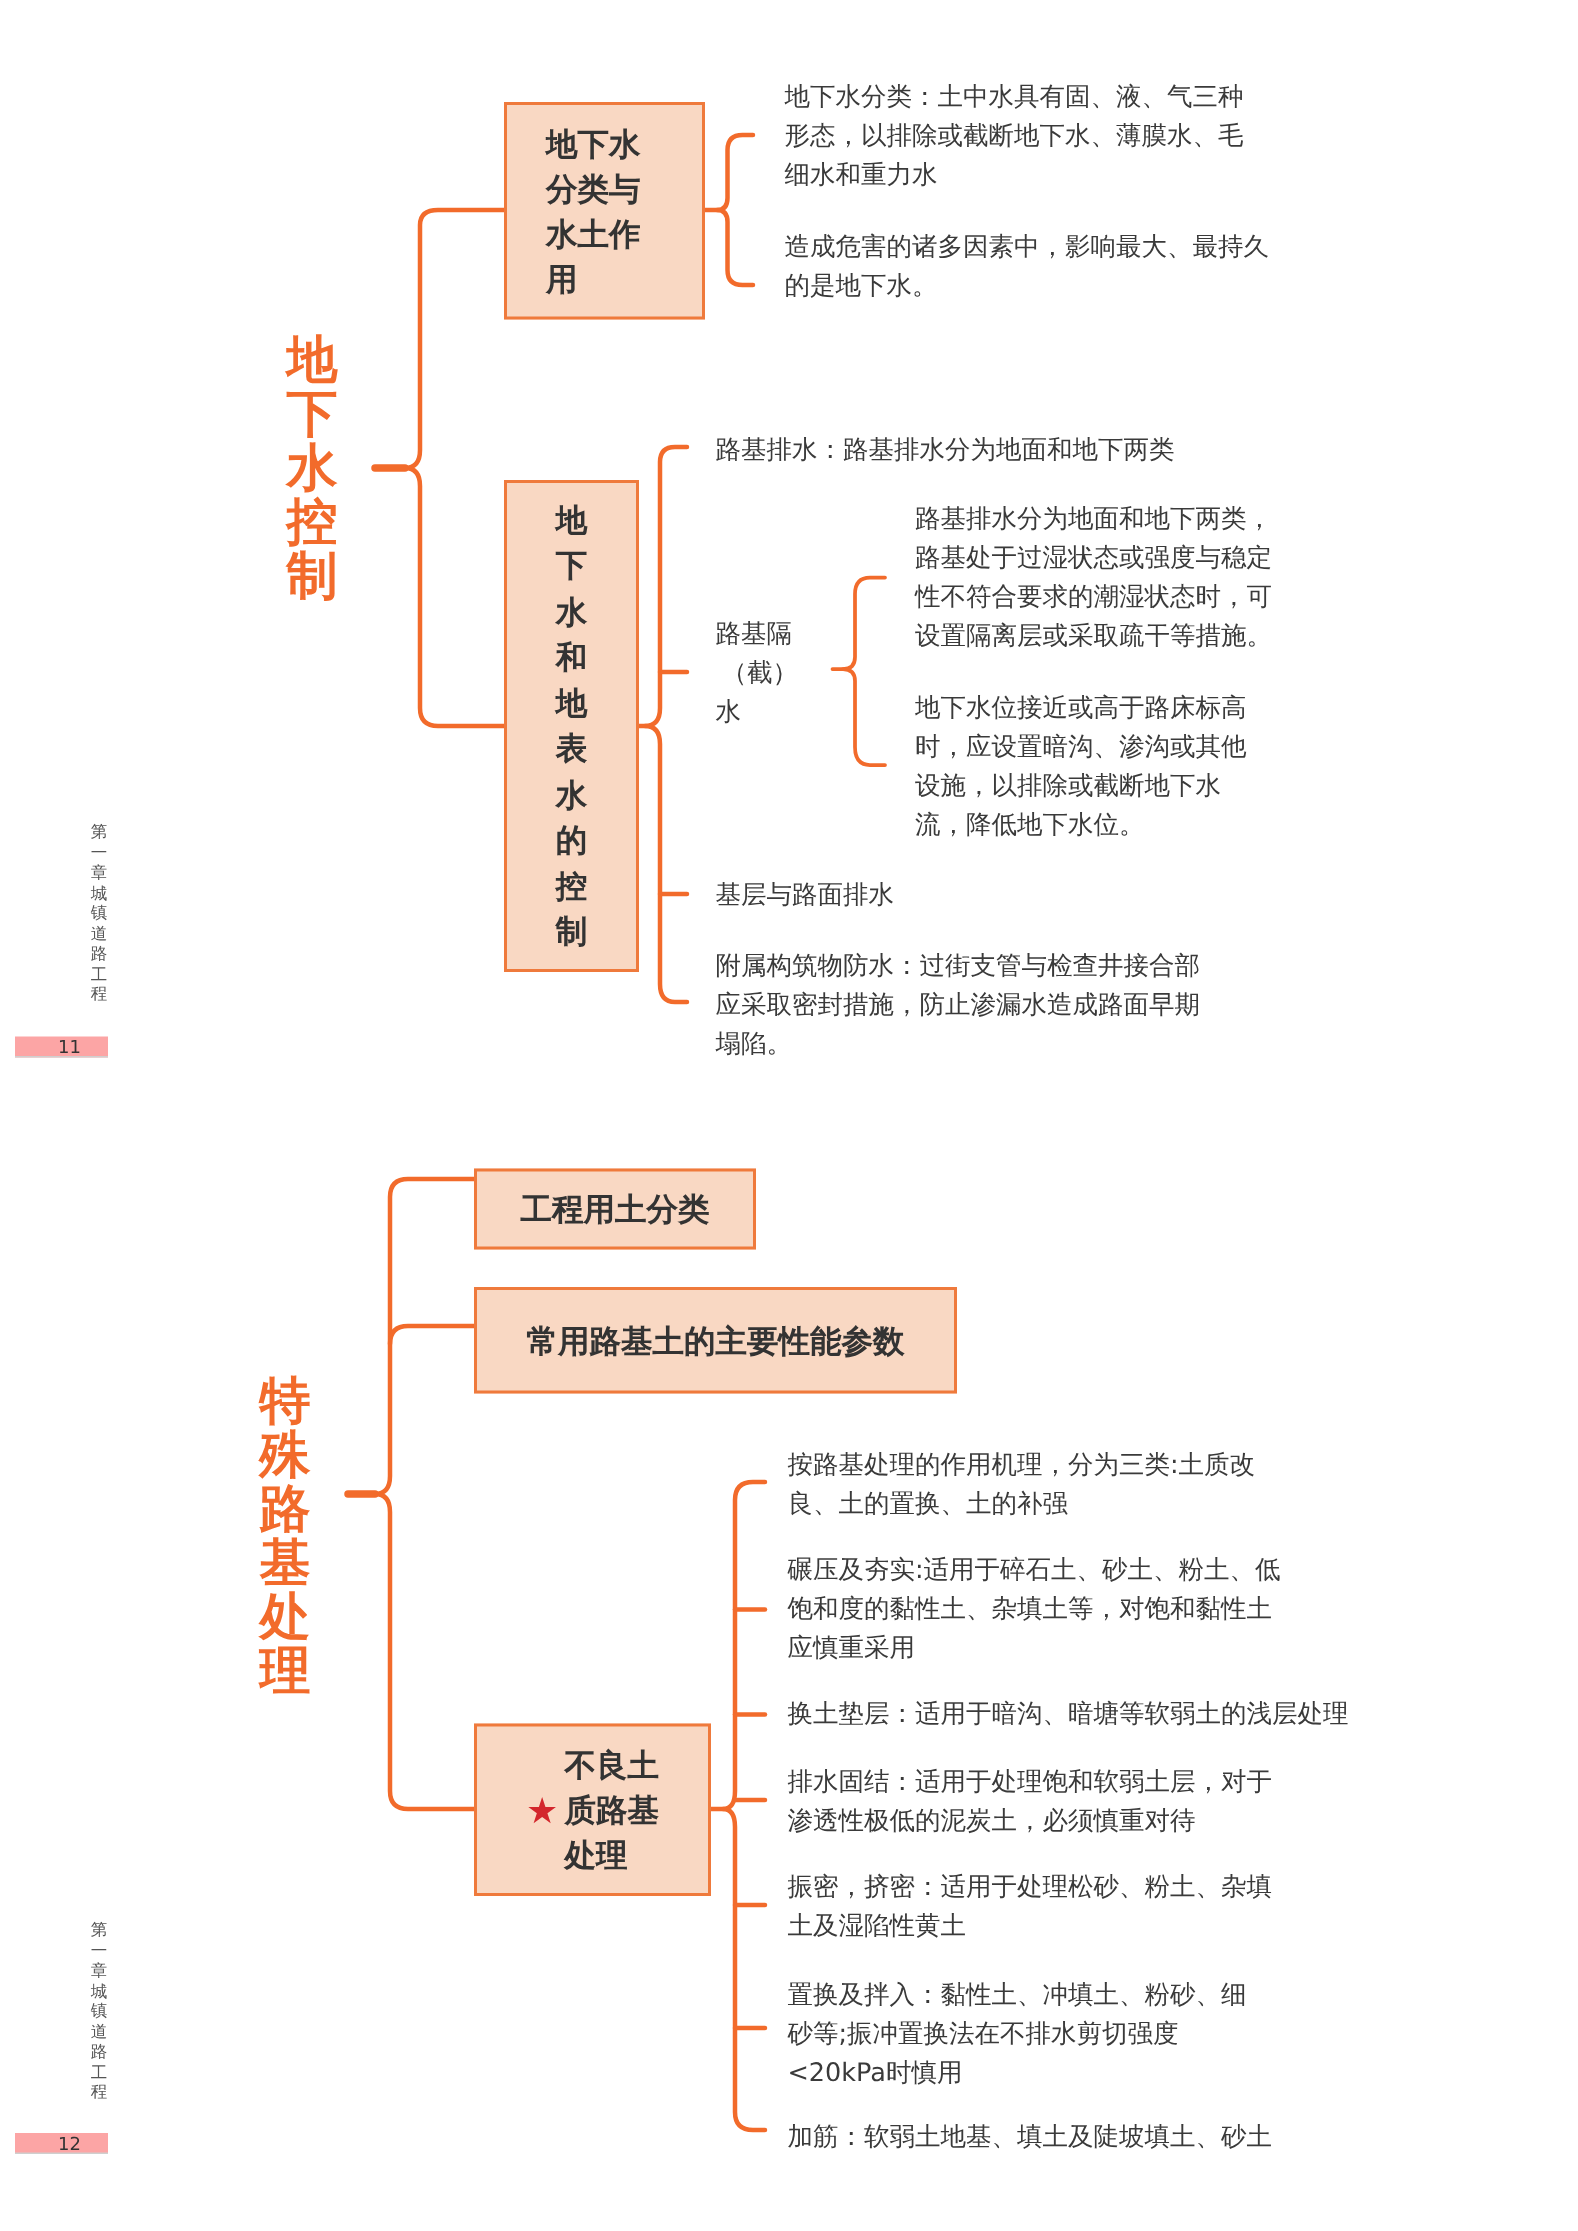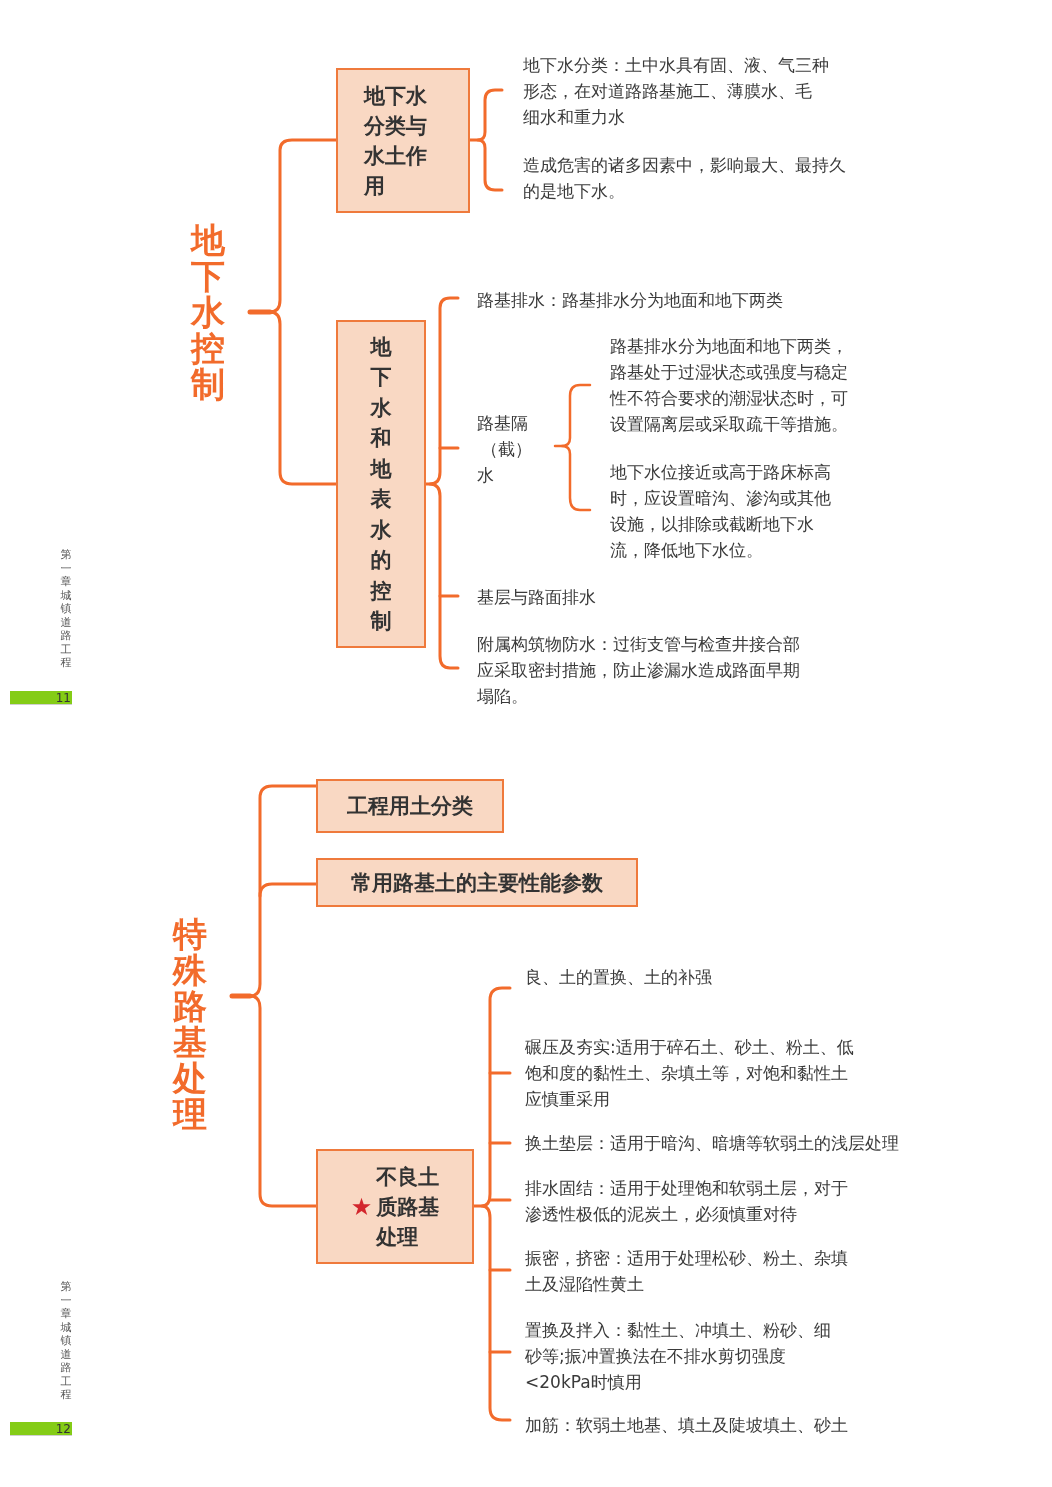--- a/index.html
+++ b/index.html
@@ -19,23 +19,23 @@
     display: flex; align-items: center; justify-content: center; text-align: center;
   }
   .leaf {
     position: absolute; font-size: 17px; line-height: 26px; color: #3a3a3a;
   }
   .side-chapter {
     position: absolute; left: 58px; width: 16px; font-size: 11px; color: #555;
     line-height: 13.5px; text-align: center;
   }
   .page-num {
-    position: absolute; left: 10px; width: 62px; height: 14px; background: #84cc16;
+    position: absolute; left: 10px; width: 62px; height: 14px; background: #fca5a5;
     border-bottom: 1px solid #cfcfcf; font-size: 12px; color: #333;
-    text-align: right; line-height: 14px; box-sizing: border-box; padding-right: 1px;
+    text-align: right; line-height: 14px; box-sizing: border-box; padding-right: 18px;
   }
   svg.lines { position: absolute; left: 0; top: 0; }
   .star { color: #d3262c; font-size: 24px; margin-right: 4px; }
 </style>
 </head>
 <body>
 
 <svg class="lines" width="1052" height="1487" viewBox="0 0 1052 1487" fill="none" stroke="#f26b2b" stroke-linecap="round">
 
   <path d="M250 312 H270 Q280 312 280 300 V150 Q280 140 292 140 H336" stroke-width="3"></path>
@@ -75,21 +75,21 @@
   <div style="text-align:left; line-height:30px;">
     <div>地下水</div>
     <div>分类与</div>
     <div>水土作</div>
     <div>用</div>
   </div>
 </div>
 
 <div class="leaf" style="left:523px; top:52px;">
   <div>地下水分类：土中水具有固、液、气三种</div>
-  <div>形态，在对道路路基施工、薄膜水、毛</div>
+  <div>形态，以排除或截断地下水、薄膜水、毛</div>
   <div>细水和重力水</div>
 </div>
 <div class="leaf" style="left:523px; top:152px;">
   <div>造成危害的诸多因素中，影响最大、最持久</div>
   <div>的是地下水。</div>
 </div>
 
 <div class="node" style="left:336px; top:320px; width:90px; height:328px;">
   <div style="line-height:30.5px;">
     <div>地</div>
@@ -150,34 +150,35 @@
 </div>
 <div class="page-num" style="top:691px;">11</div>
 
 <div class="root-label" style="left:173px; top:888px;">
   <div style="width:30px; word-break:break-all;margin-top:28px;">特殊路基处理</div>
 </div>
 
 <div class="node" style="left:316px; top:760px; width:188px; height:54px;margin-top:19px;">
   <span>工程用土分类</span>
 </div>
-<div class="node" style="left:316px; top:858px; width:322px; height:49px;">
+<div class="node" style="left:316px; top:858px; width:322px; height:71px;">
   <span>常用路基土的主要性能参数</span>
 </div>
 
 <div class="node" style="left:316px; top:1149px; width:158px; height:115px;">
   <span class="star">★</span>
   <div style="text-align:left; line-height:30px;">
     <div>不良土</div>
     <div>质路基</div>
     <div>处理</div>
   </div>
 </div>
 
 <div class="leaf" style="left:525px; top:964px;">
+  <div>按路基处理的作用机理，分为三类:土质改</div>
   <div>良、土的置换、土的补强</div>
 </div>
 <div class="leaf" style="left:525px; top:1034px;">
   <div>碾压及夯实:适用于碎石土、砂土、粉土、低</div>
   <div>饱和度的黏性土、杂填土等，对饱和黏性土</div>
   <div>应慎重采用</div>
 </div>
 <div class="leaf" style="left:525px; top:1130px;">
   <div>换土垫层：适用于暗沟、暗塘等软弱土的浅层处理</div>
 </div>

